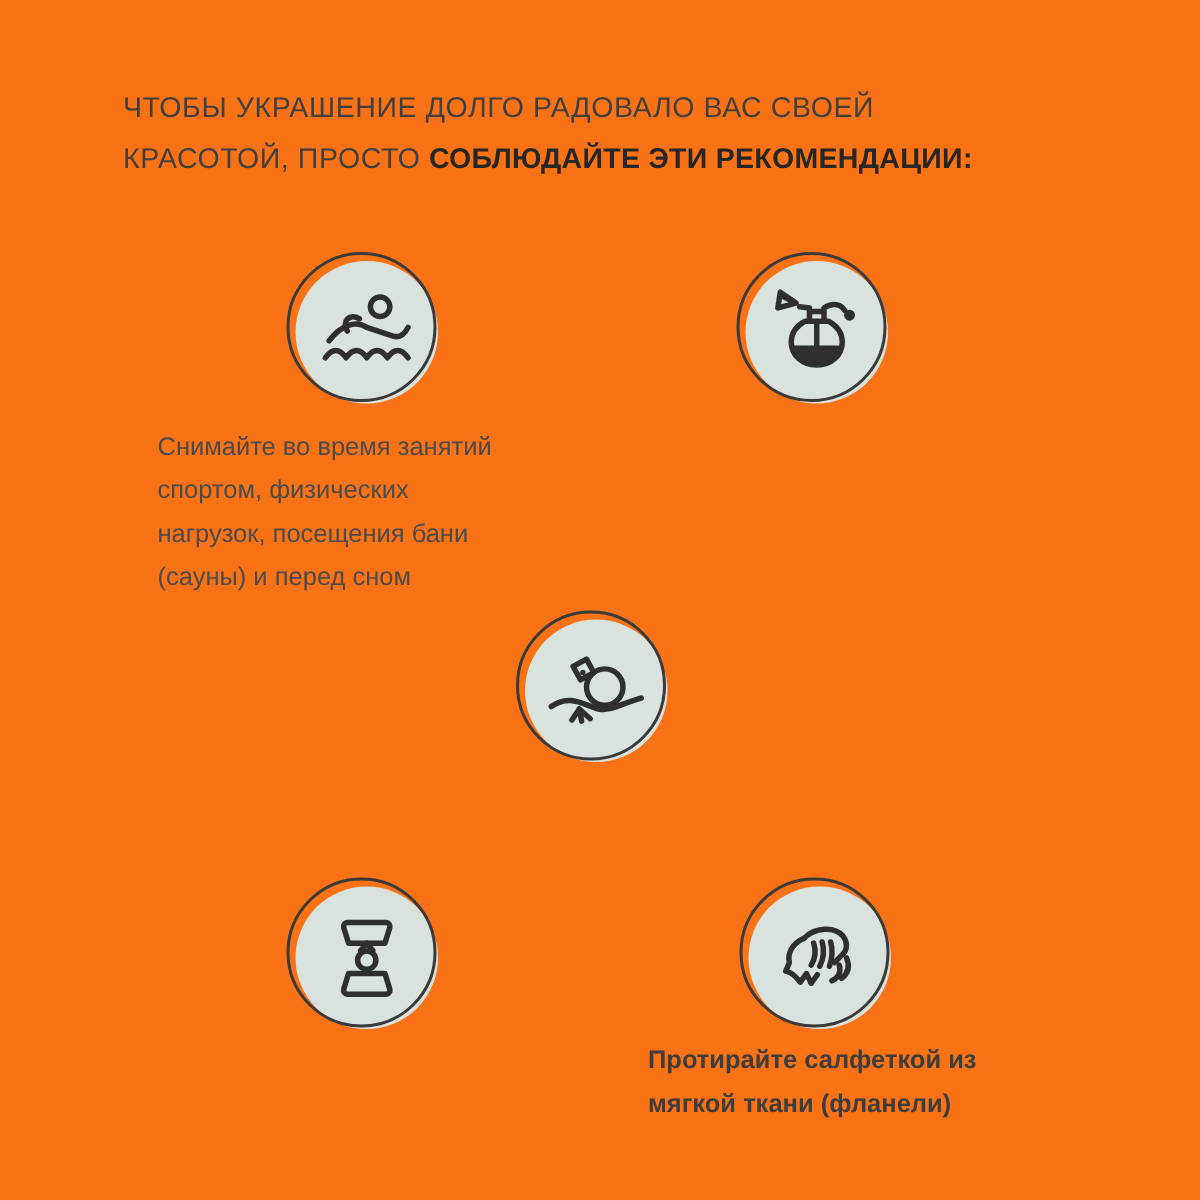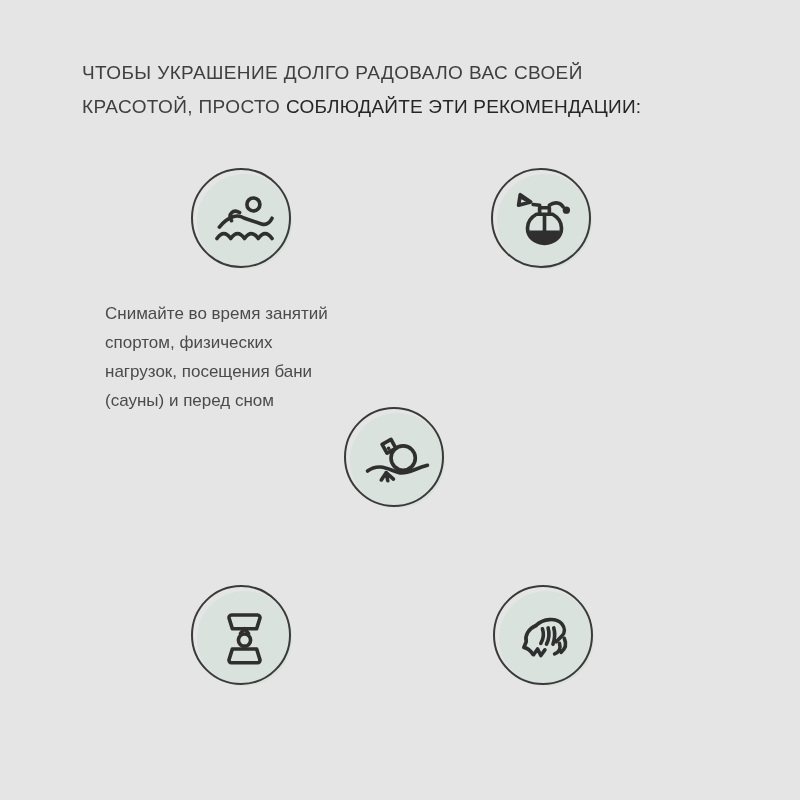--- a/index.html
+++ b/index.html
@@ -1,33 +1,33 @@
 <!DOCTYPE html>
 <html><head>
 <meta charset="utf-8">
 <style>
   * { margin:0; padding:0; box-sizing:border-box; }
   html,body { background:#ffffff; }
   .canvas {
     position:relative;
     width:800px; height:800px;
-    background:#e5e5e5;
+    background:#f97316;
     font-family:"Liberation Sans", sans-serif;
     overflow:hidden;
   }
   .heading {
     position:absolute;
     left:82px; top:56px; width:690px;
     font-size:19px; line-height:34px;
     letter-spacing:0.4px;
     font-weight:500;
     color:#3f3f3f;
     white-space:pre-line;
   }
-  .heading .bold { font-weight:400; color:#262626; letter-spacing:0.2px; }
+  .heading .bold { font-weight:700; color:#262626; letter-spacing:0.2px; }
   .tip {
     position:absolute;
     font-size:17px; line-height:29px;
     color:#4b4b4b;
     white-space:pre-line;
     width:320px;
   }
   .tip.semibold { font-weight:600; color:#3d3d3d; }
   .icon-wrap { position:absolute; width:104px; height:104px; }
   .icon-fill {
@@ -61,21 +61,21 @@
   <div class="icon-wrap" style="left:191px; top:168px;">
     <div class="icon-fill"></div>
     <div class="icon-ring"></div>
     <svg viewBox="0 0 100 100">
       <circle cx="61" cy="29" r="8"></circle>
       <path d="M19 57 C 29 44 41 40 50 46 L 71 53 C 77 55 81 52 84 46"></path>
       <path d="M34 49 C 29 41 36 34 44 39"></path>
       <path d="M16 71 q 8.5 -12 17 0 q 8.5 -12 17 0 q 8.5 -12 17 0 q 8.5 -12 17 0"></path>
     </svg>
   </div>
-  <p class="tip" style="left:105px; top:283px;margin-top:16px;">Снимайте во время занятий
+  <p class="tip" style="left:105px; top:283px;">Снимайте во время занятий
 спортом, физических
 нагрузок, посещения бани
 (сауны) и перед сном</p>
 
   <div class="icon-wrap" style="left:491px; top:168px;">
     <div class="icon-fill"></div>
     <div class="icon-ring"></div>
     <svg viewBox="0 0 100 100">
       <path d="M40 41 h20 c7 4 11 10 11 17 c0 11 -9 19 -21 19 c-12 0 -21 -8 -21 -19 c0 -7 4 -13 11 -17 z"></path>
       <path class="solid" d="M31 61 h38 c-2 9.5 -9.5 15 -19 15 c-9.5 0 -17 -5.5 -19 -15 z"></path>
@@ -116,14 +116,16 @@
     <div class="icon-fill"></div>
     <div class="icon-ring"></div>
     <svg viewBox="0 0 100 100">
       <path d="M37 34 C 46 25 62 24 69 32 c4 5 4 11 0 15 l-7 7"></path>
       <path d="M45 38 c2 6 1 13 -2 18 M52 37 c2 7 1 14 -2 20 M59 37 c2 7 1 14 -1 20"></path>
       <path d="M37 34 c-9 4 -14 12 -12 20 l-3 7 c5 1 8 4 11 8"></path>
       <path d="M34 70 l5 -7 4 8 5 -7"></path>
       <path d="M66 56 c2 6 -1 11 -6 13 M72 50 c3 7 1 13 -4 17"></path>
     </svg>
   </div>
+  <p class="tip semibold" style="left:432px; top:692px;">Протирайте салфеткой из
+мягкой ткани (фланели)</p>
 
 </div>
 
 </body></html>

